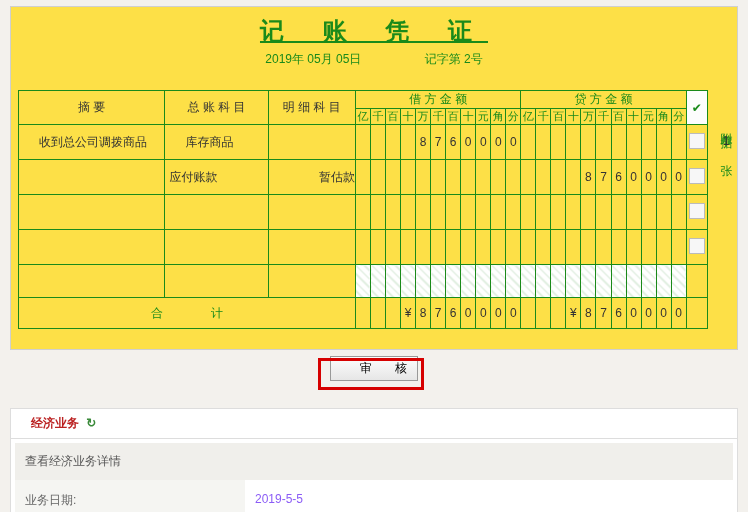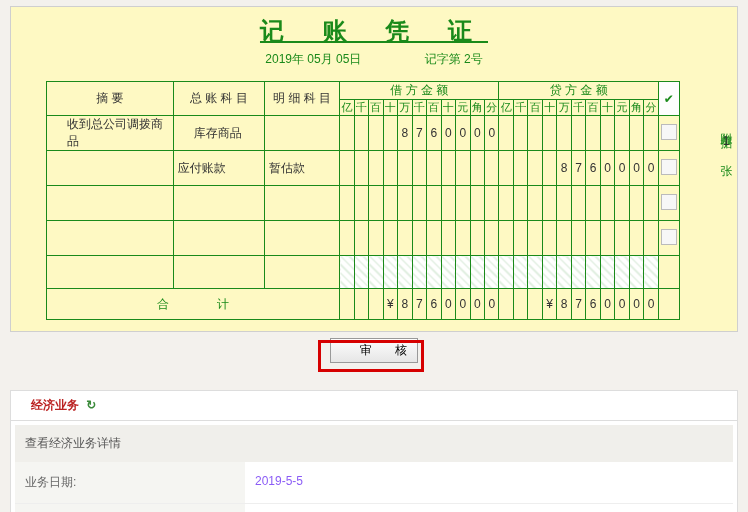--- a/index.html
+++ b/index.html
@@ -1,22 +1,22 @@
 <!DOCTYPE html>
 <html><head>
 <meta charset="utf-8">
 <style>
 body{margin:0;font-family:"SimSun","Microsoft YaHei",sans-serif;background:#f3f1ed;color:#333;font-size:12px}
 .wrap{width:748px;margin:0 auto}
-.voucher{background:#fef9c3;border:1px solid #cfcfcf;margin:6px 10px 0 10px;padding:4px 0 4px 0}
+.voucher{background:#fde047;border:1px solid #cfcfcf;margin:6px 10px 0 10px;padding:4px 0 4px 0}
 .v-title{color:#1a8a1a;font-size:24px;letter-spacing:16px;text-align:center;font-weight:600;margin:4px 0 0 0;text-decoration:underline}
 .v-sub{color:#1a8a1a;text-align:center;margin:4px 0 6px 0}
 .v-sub span{display:inline-block}
 .v-sub .no{margin-left:60px}
-table.vt{border-collapse:collapse;margin:7px auto;width:634px;color:#1a8a1a}
+table.vt{border-collapse:collapse;margin:16px auto;width:690px;color:#1a8a1a}
 table.vt th,table.vt td{border:1px solid #1a8a1a;padding:0;text-align:center;vertical-align:middle}
 table.vt th{font-weight:400}
 th.abst,td.abst{width:125px;height:32px;color:#333}
 th.acc,td.acc{width:82px;color:#333}
 th.sub,td.sub{width:82px;color:#333}
 td.dig{width:14px;height:32px;color:#333;font-size:12px}
 th.side{width:14px;background:#fdfdfd}
 th.digh{width:14px;font-size:11px;color:#1a8a1a}
 tr.body td{height:34px}
 tr.hatch td.dig{background:repeating-linear-gradient(45deg,#fff,#fff 4px,#e1efe1 4px,#e1efe1 6px)}
@@ -110,21 +110,21 @@
               <td class="dig"></td>
               <td class="dig"></td>
               <td class="dig"></td>
               <td class="dig"></td>
               <td class="dig"></td>
               <td class="side"><span class="ck"></span></td>
             </tr>
             <tr class="body">
               <td class="abst" style="text-align: left; padding-left: 4px;"></td>
               <td class="acc" style="text-align: left; padding-left: 4px;">应付账款</td>
-              <td class="sub" style="text-align: left; padding-left: 4px;">暂估款</td>
+              <td class="sub" style="text-align: right; padding-left: 4px;">暂估款</td>
               <td class="dig"></td>
               <td class="dig"></td>
               <td class="dig"></td>
               <td class="dig"></td>
               <td class="dig"></td>
               <td class="dig"></td>
               <td class="dig"></td>
               <td class="dig"></td>
               <td class="dig"></td>
               <td class="dig"></td>

